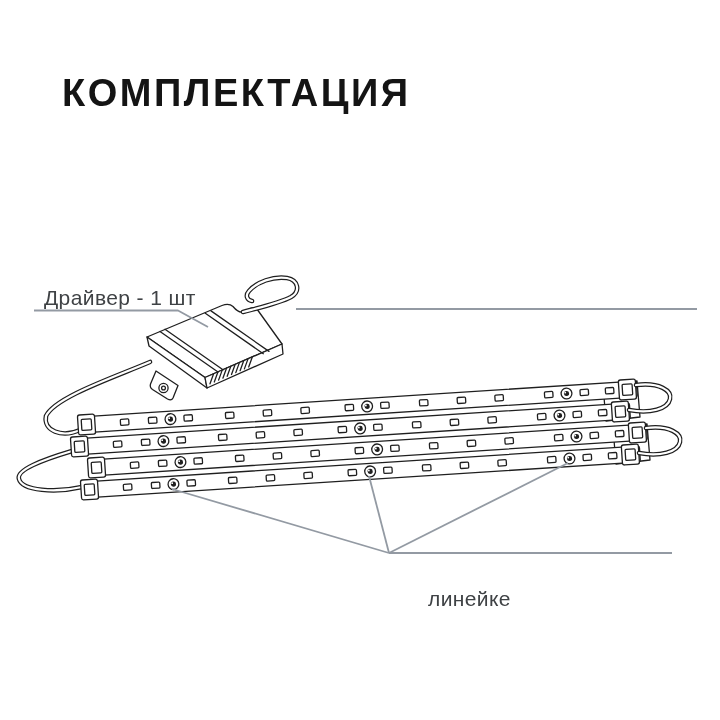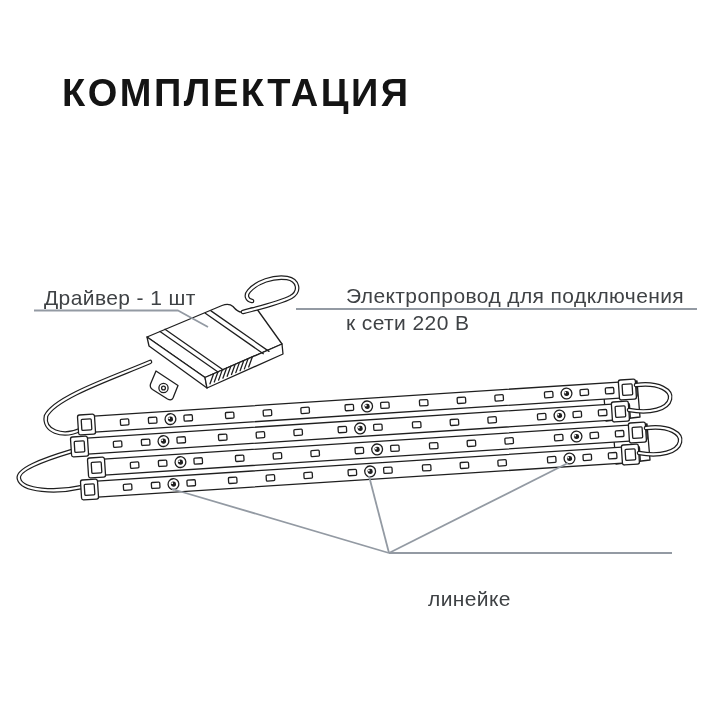--- a/index.html
+++ b/index.html
@@ -226,16 +226,14 @@
       <path class="callout" d="M 34,310.5 L 178,310.5 L 208,327"></path>
       <path class="callout" d="M 296,309 L 697,309"></path>
       <path class="callout" d="M 389,553 L 672,553"></path>
       <path class="callout" d="M 172,489 L 389,553"></path>
       <path class="callout" d="M 369,476 L 389,553"></path>
       <path class="callout" d="M 568,463 L 389,553"></path>
     </g>
   </svg>
 
   <div class="lbl" style="left:44px;top:287px">Драйвер - 1 шт</div>
-  <div class="lbl" style="left:346px;top:285px">Электропровод для подключения</div>
-  <div class="lbl" style="left:346px;top:312px">к сети 220 В</div>
   <div class="lbl" style="left:428px;top:588px">линейке</div>
 </div>
 
 </body></html>

